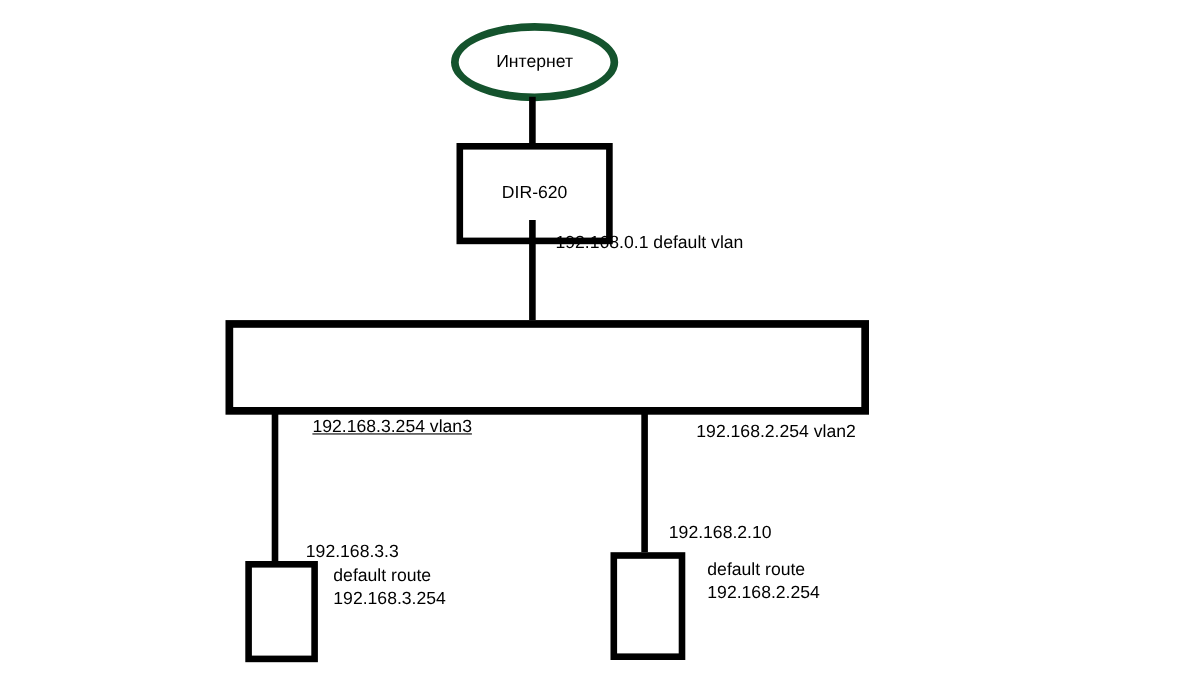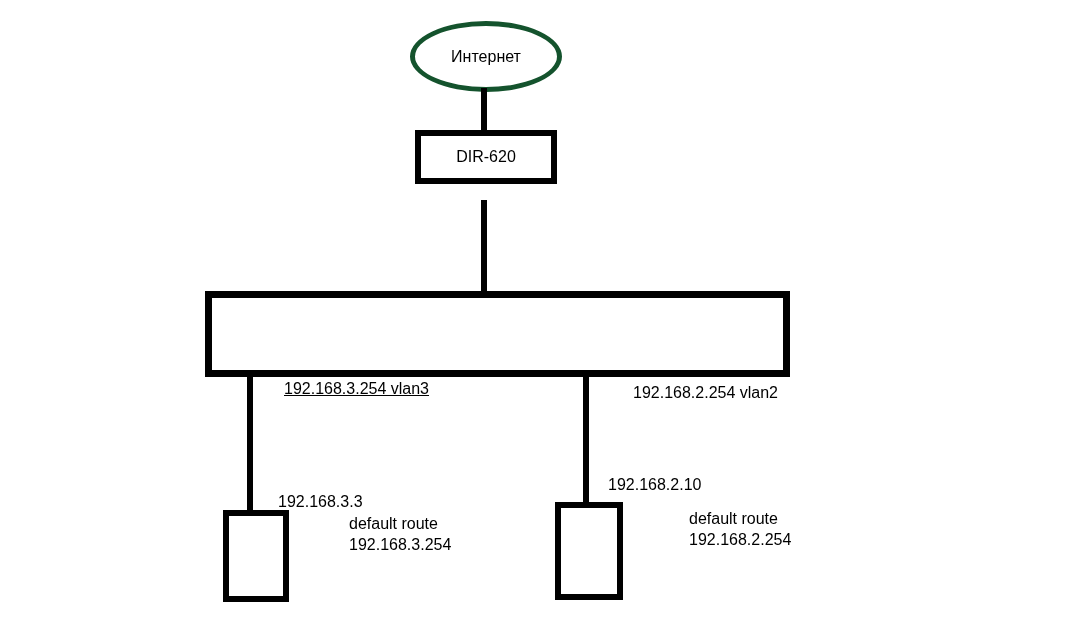--- a/index.html
+++ b/index.html
@@ -15,21 +15,21 @@
     overflow: hidden;
     font-family: "Liberation Sans", sans-serif;
     color: #000000;
   }
   .shape {
     position: absolute;
     box-sizing: border-box;
     background: #ffffff;
   }
   .ellipse {
-    border: 5px solid #14532d;
+    border: 7px solid #14532d;
     border-radius: 50%;
     display: flex;
     align-items: center;
     justify-content: center;
   }
   .rect {
     border: 6px solid #000000;
     display: flex;
     align-items: center;
     justify-content: center;
@@ -42,31 +42,30 @@
   .lbl {
     position: absolute;
     font-size: 16px;
     line-height: 17px;
     white-space: nowrap;
   }
   .lbl-block .line {
     display: block;
     white-space: nowrap;
     line-height: 21px;
-    margin-left: 46px;
   }
   .node-text {
     font-size: 16px;
     white-space: nowrap;
   }
 
   
   #internet-cloud   { left: 410px; top: 21px;  width: 152px; height: 71px; }
   #link-inet-router { left: 481px; top: 88px;  height: 46px; }
-  #router-box       { left: 415px; top: 130px; width: 142px; height: 54px; }
+  #router-box       { left: 415px; top: 130px; width: 142px; height: 92px; }
   #link-router-sw   { left: 481px; top: 200px; height: 95px; }
   #lbl-router-wan   { left: 505px; top: 212px; }
   #lbl-switch-up    { left: 507px; top: 260px; }
   #switch-box       { left: 205px; top: 291px; width: 585px; height: 86px; border-width: 7px; }
   #link-sw-left     { left: 247px; top: 374px; height: 139px; }
   #link-sw-right    { left: 583px; top: 374px; height: 131px; }
   #lbl-vlan3        { left: 284px; top: 380px; text-decoration: underline; }
   #lbl-vlan2        { left: 633px; top: 384px; }
   #lbl-ip-left      { left: 278px; top: 493px; }
   #lbl-ip-right     { left: 608px; top: 476px; }
@@ -85,20 +84,21 @@
   </div>
 
   <div id="link-inet-router" class="vline"></div>
 
   <div id="router-box" class="shape rect">
     <span class="node-text">DIR-620</span>
   </div>
 
   <div id="link-router-sw" class="vline"></div>
 
+  <div id="lbl-router-wan" class="lbl">192.168.0.1 default vlan</div>
 
   <div id="switch-box" class="shape rect"></div>
 
   <div id="link-sw-left" class="vline"></div>
   <div id="link-sw-right" class="vline"></div>
 
   <div id="lbl-vlan3" class="lbl">192.168.3.254 vlan3</div>
   <div id="lbl-vlan2" class="lbl">192.168.2.254 vlan2</div>
 
   <div id="lbl-ip-left" class="lbl">192.168.3.3</div>

